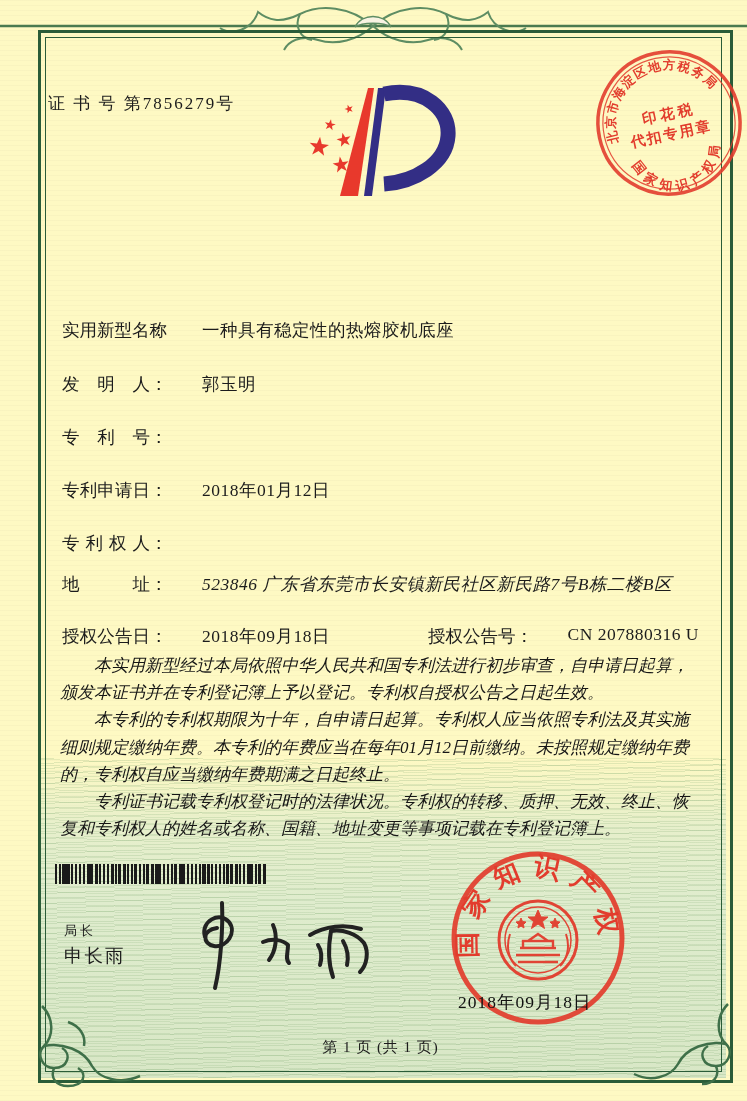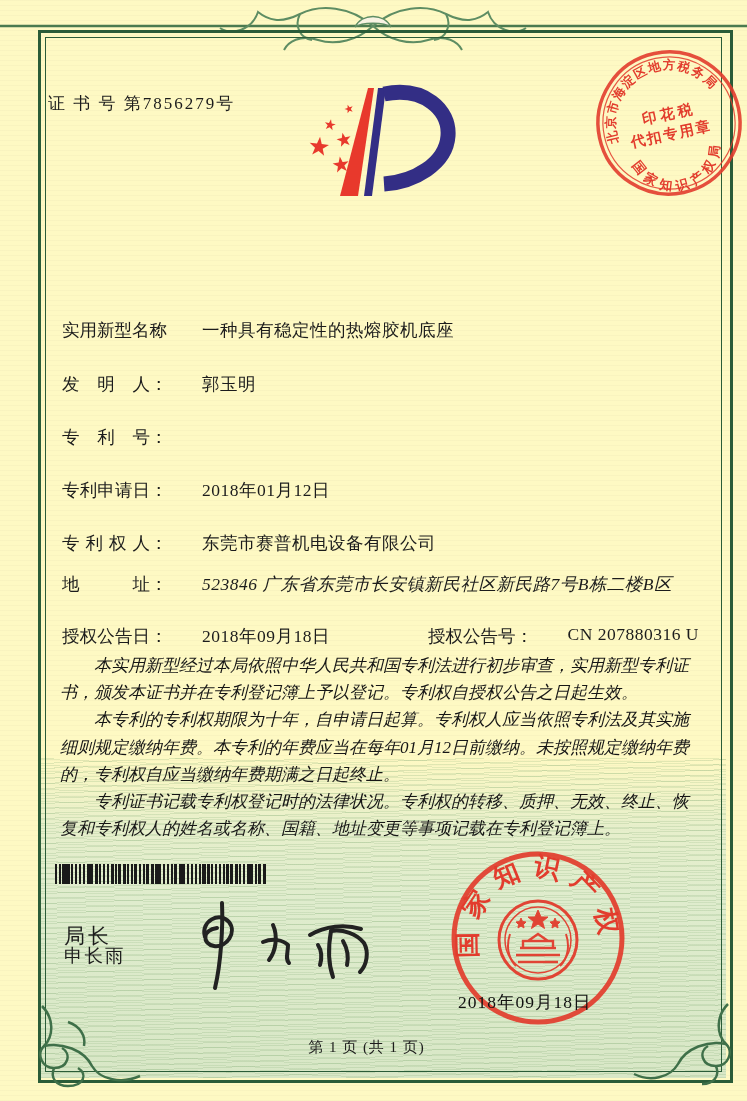--- a/index.html
+++ b/index.html
@@ -41,24 +41,24 @@
   .fvalue.addr{width:518px;line-height:1.45;font-style:italic;}
   .body-text{left:60px;top:652px;width:632px;font-size:17px;line-height:1.6;font-style:italic;color:#161616;}
   .body-text p{margin:0;text-indent:2em;}
   .barcode{
     left:55px;top:864px;width:212px;height:20px;
     background:
       repeating-linear-gradient(90deg,#1a1a1a 0 2px,transparent 2px 4px),
       repeating-linear-gradient(90deg,#1a1a1a 0 1px,transparent 1px 7px),
       repeating-linear-gradient(90deg,transparent 0 10px,#1a1a1a 10px 13px,transparent 13px 23px);
   }
-  .signer-title{left:64px;top:922px;font-size:21px;letter-spacing:3px;font-family:"Liberation Sans","DejaVu Sans",sans-serif;}
+  .signer-title{left:64px;top:922px;font-size:13px;letter-spacing:3px;font-family:"Liberation Sans","DejaVu Sans",sans-serif;}
   .signer-name{left:64px;top:943px;font-size:18.5px;letter-spacing:2px;font-family:"Liberation Sans","DejaVu Sans",sans-serif;}
   .seal-date{left:458px;top:990px;font-size:17.5px;letter-spacing:1px;color:#111;z-index:5;}
-  .footer{left:22px;top:1038px;width:689px;text-align:center;font-size:15px;letter-spacing:1px;}
+  .footer{left:36px;top:1038px;width:689px;text-align:center;font-size:15px;letter-spacing:1px;}
   .stamp-wrap{left:592px;top:46px;width:154px;height:154px;z-index:6;transform:rotate(-12deg);}
   .seal-wrap{left:446px;top:846px;width:184px;height:184px;z-index:4;}
   svg{display:block;}
 </style>
 </head>
 <body>
 
 <div class="page">
 
   <div class="green-band"></div>
@@ -128,40 +128,39 @@
     <span class="fcolon">：</span>
   </div>
   <div class="abs frow" style="top:478px">
     <span class="flabel">专利申请日</span>
     <span class="fcolon">：</span>
     <span class="fvalue">2018年01月12日</span>
   </div>
   <div class="abs frow" style="top:531px">
     <span class="flabel">专利权人</span>
     <span class="fcolon">：</span>
-    <span class="fvalue">东莞市赛普机电设备有限公司</span>
   </div>
   <div class="abs frow" style="top:572px">
     <span class="flabel">地址</span>
     <span class="fcolon">：</span>
     <span class="fvalue addr">523846 广东省东莞市长安镇新民社区新民路7号B栋二楼B区</span>
   </div>
   <div class="abs frow" style="top:624px">
     <span class="flabel">授权公告日</span>
     <span class="fcolon">：</span>
     <span class="fvalue">2018年09月18日</span>
   </div>
   <div class="abs frow" style="left:428px;top:624px">
     <span class="flabel" style="width:auto">授权公告号</span>
     <span class="fcolon">：</span>
     <span class="fvalue">CN 207880316 U</span>
   </div>
 
   <div class="abs body-text">
-    <p>本实用新型经过本局依照中华人民共和国专利法进行初步审查，实用新型专利证书，颁发本证书并在专利登记簿上予以登记。专利权自授权公告之日起生效。</p>
+    <p>本实用新型经过本局依照中华人民共和国专利法进行初步审查，自申请日起算，颁发本证书并在专利登记簿上予以登记。专利权自授权公告之日起生效。</p>
     <p>本专利的专利权期限为十年，自申请日起算。专利权人应当依照专利法及其实施细则规定缴纳年费。本专利的年费应当在每年01月12日前缴纳。未按照规定缴纳年费的，专利权自应当缴纳年费期满之日起终止。</p>
     <p>专利证书记载专利权登记时的法律状况。专利权的转移、质押、无效、终止、恢复和专利权人的姓名或名称、国籍、地址变更等事项记载在专利登记簿上。</p>
   </div>
 
   <div class="abs barcode"></div>
 
   <div class="abs signer-title">局长</div>
   <div class="abs signer-name">申长雨</div>
 
   <svg class="abs" style="left:175px;top:893px;z-index:4" width="215" height="105" viewBox="0 0 215 105">

